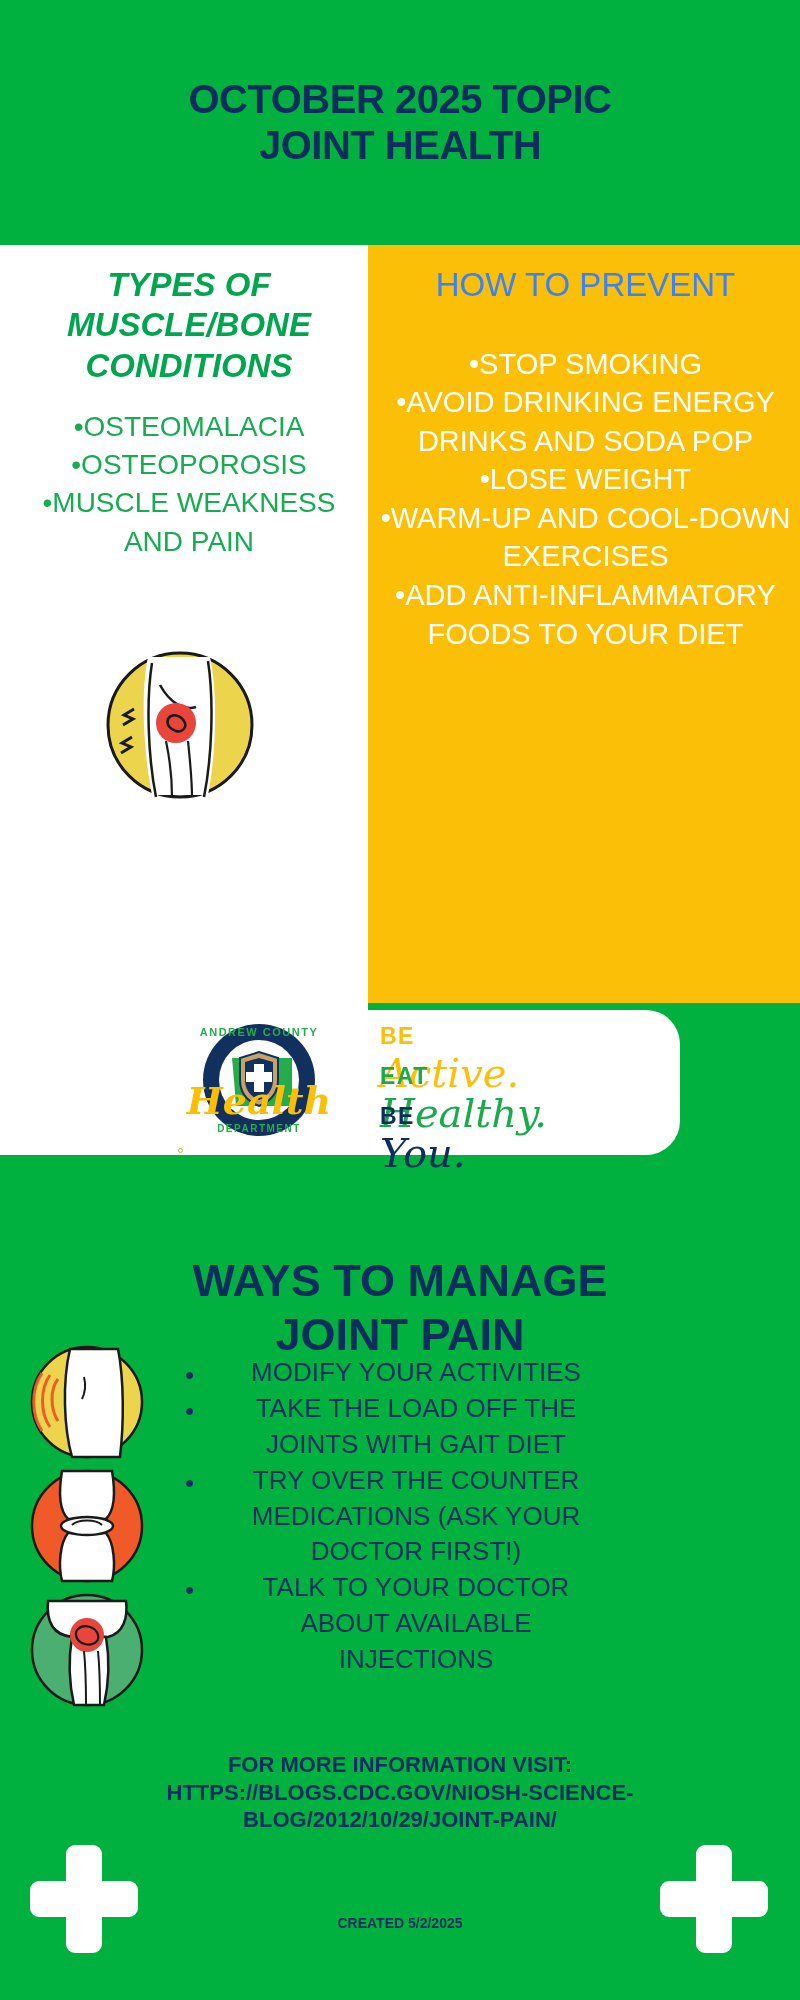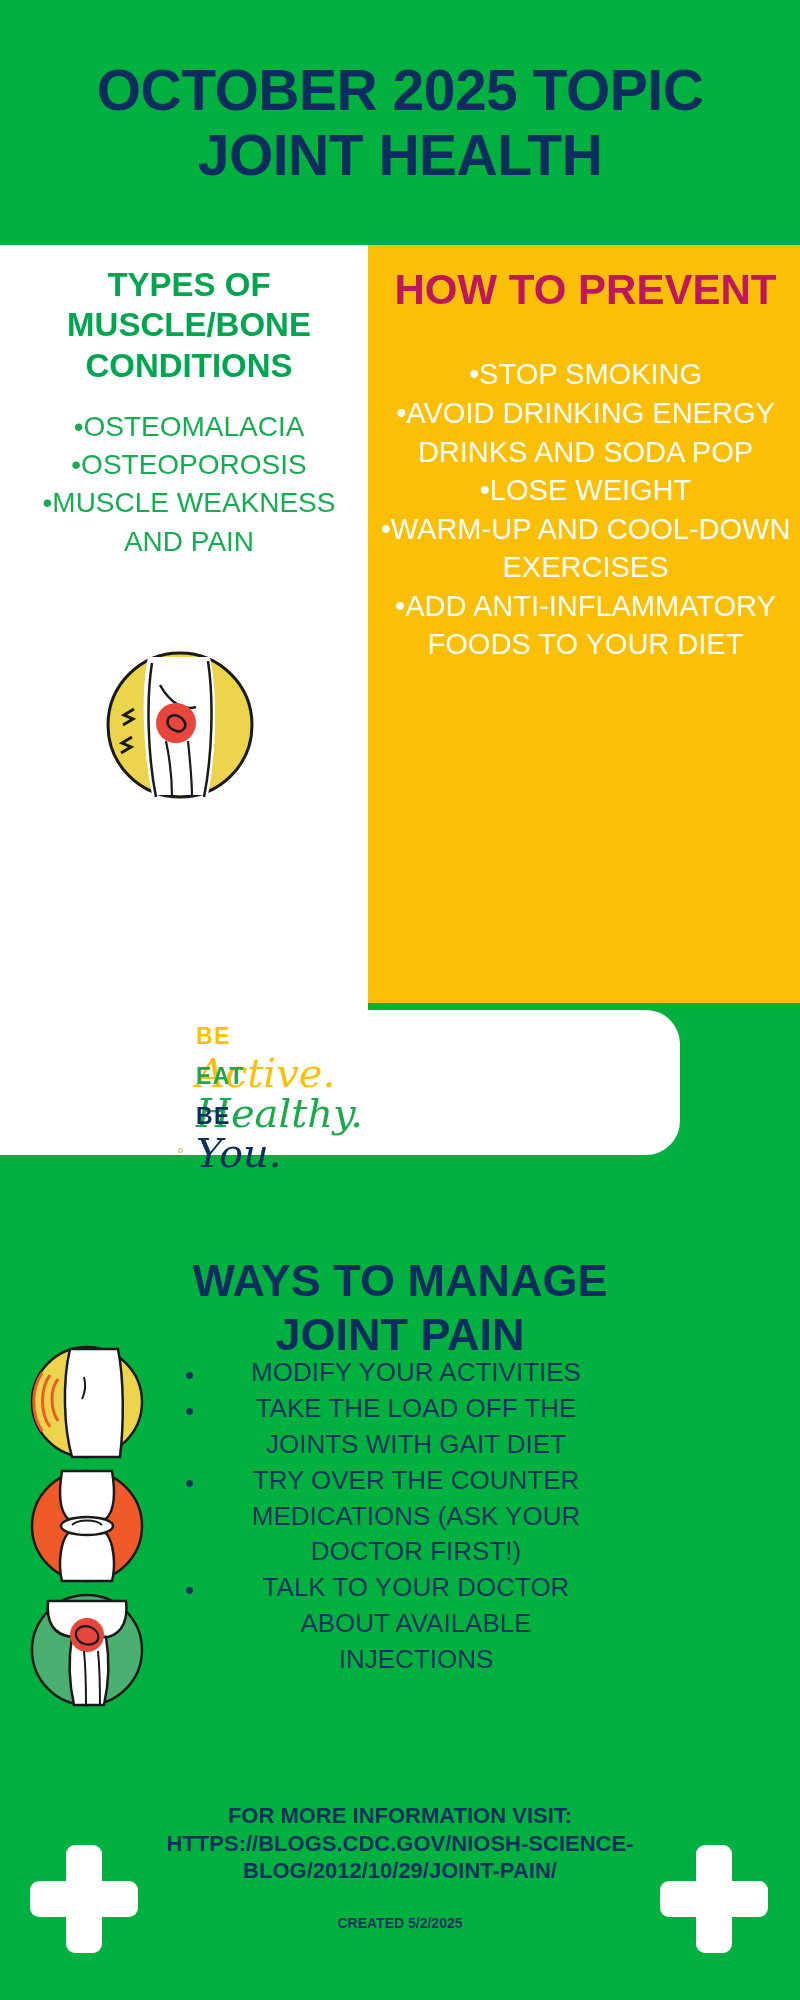--- a/index.html
+++ b/index.html
@@ -12,21 +12,21 @@
   }
   .page { position:relative; width:800px; height:2000px; background:#ffffff; }
 
   
   .header {
     position:absolute; left:0; top:0; width:800px; height:245px;
     background:#00b140;
     display:flex; flex-direction:column; align-items:center; justify-content:center;
   }
   .header-line {
-    color:#0c2d5e; font-weight:bold; font-size:57px; line-height:1.14;
+    color:#0c2d5e; font-weight:bold; font-size:40px; line-height:1.14;
     letter-spacing:-0.5px; text-align:right; white-space:nowrap;
   }
 
   
   .mid {
     position:absolute; left:0; top:245px; width:800px; height:1000px;
     background:#ffffff;
   }
   .yellow-panel {
     position:absolute; left:368px; top:0; width:432px; height:758px;
@@ -42,33 +42,34 @@
   }
 
   
   .left-col {
     position:absolute; left:14px; top:20px; width:350px;
     text-align:center;
   }
   .left-title {
     color:#00a64f; font-weight:bold; font-size:33px; line-height:1.22;
     letter-spacing:0px;
+    font-style:italic;
   }
   .left-list {
     margin-top:22px; color:#15ac52; font-size:28px; line-height:1.37;
     list-style:none;
   }
   .left-list li { white-space:normal; }
 
   
   .right-col {
     position:absolute; left:378px; top:20px; width:415px; text-align:center;
   }
   .right-title {
-    color:#be185d; font-weight:bold; font-size:42px; line-height:1.2;
+    color:#3b82f6; font-weight:normal; font-size:33px; line-height:1.2;
   }
   .right-list {
     margin-top:40px; color:#ffffff; font-size:29px; line-height:1.33;
     list-style:none;
   }
 
   
   .knee-a {
     position:absolute; left:100px; top:400px; width:160px; height:160px;
   }
@@ -110,21 +111,21 @@
   }
 
   
   .ico { position:absolute; left:28px; width:118px; height:118px; }
   .ico1 { top:188px; }
   .ico2 { top:312px; }
   .ico3 { top:436px; }
 
   
   .footer-info {
-    position:absolute; left:40px; top:647px; width:720px; text-align:center;
+    position:absolute; left:40px; top:596px; width:720px; text-align:center;
     color:#0c2d5e; font-weight:bold; font-size:22px; line-height:1.25;
   }
   .footer-created {
     position:absolute; left:40px; top:760px; width:720px; text-align:center;
     color:#0c2d5e; font-weight:bold; font-size:14px;
   }
   .cross { position:absolute; }
   .cross .bar-h, .cross .bar-v { position:absolute; background:#ffffff; border-radius:9px; }
   .cross-l { left:30px; top:690px; width:108px; height:108px; }
   .cross-r { left:660px; top:690px; width:108px; height:108px; }
@@ -182,20 +183,34 @@
         <li>•STOP SMOKING</li>
         <li>•AVOID DRINKING ENERGY DRINKS AND SODA POP</li>
         <li>•LOSE WEIGHT</li>
         <li>•WARM-UP AND COOL-DOWN EXERCISES</li>
         <li>•ADD ANTI-INFLAMMATORY FOODS TO YOUR DIET</li>
       </ul>
     </div>
   </div>
 
   <div class="logo-card">
+    <div class="logo-seal">
+      <svg viewBox="0 0 170 130" width="170" height="130">
+        <circle cx="85" cy="62" r="56" fill="#12305e"></circle>
+        <circle cx="85" cy="62" r="40" fill="#ffffff"></circle>
+        <path d="M52 40 L52 88 L118 88 L118 40 Z" fill="#25ac4b"></path>
+        <path d="M52 40 L52 88 L62 88 L60 62 L58 40 Z" fill="#ffffff"></path>
+        <path d="M85 34 L104 40 L104 62 C104 76, 95 84, 85 88 C75 84, 66 76, 66 62 L66 40 Z" fill="#c5a265" stroke="#12305e" stroke-width="2"></path>
+        <path d="M85 40 L99 44 L99 62 C99 73, 92 79, 85 82 C78 79, 71 73, 71 62 L71 44 Z" fill="#12305e"></path>
+        <path d="M80 46 h10 v8 h8 v10 h-8 v10 h-10 v-10 h-8 v-10 h8 Z" fill="#ffffff"></path>
+        <text x="85" y="18" text-anchor="middle" fill="#25ac4b" font-family="'Liberation Sans', sans-serif" font-size="11" font-weight="bold" letter-spacing="1.5">ANDREW COUNTY</text>
+        <text x="85" y="114" text-anchor="middle" fill="#25ac4b" font-family="'Liberation Sans', sans-serif" font-size="10" font-weight="bold" letter-spacing="1.5">DEPARTMENT</text>
+        <text x="85" y="96" text-anchor="middle" fill="#fbbf07" font-family="'DejaVu Serif', serif" font-style="italic" font-size="38" font-weight="bold">Health</text>
+      </svg>
+    </div>
     <div class="tagline">
       <div class="tag-row">
         <span class="tag-be c-gold">BE</span>
         <span class="tag-script c-gold">Active.</span>
       </div>
       <div class="tag-row">
         <span class="tag-be c-green">EAT</span>
         <span class="tag-script c-green">Healthy.</span>
       </div>
       <div class="tag-row">

